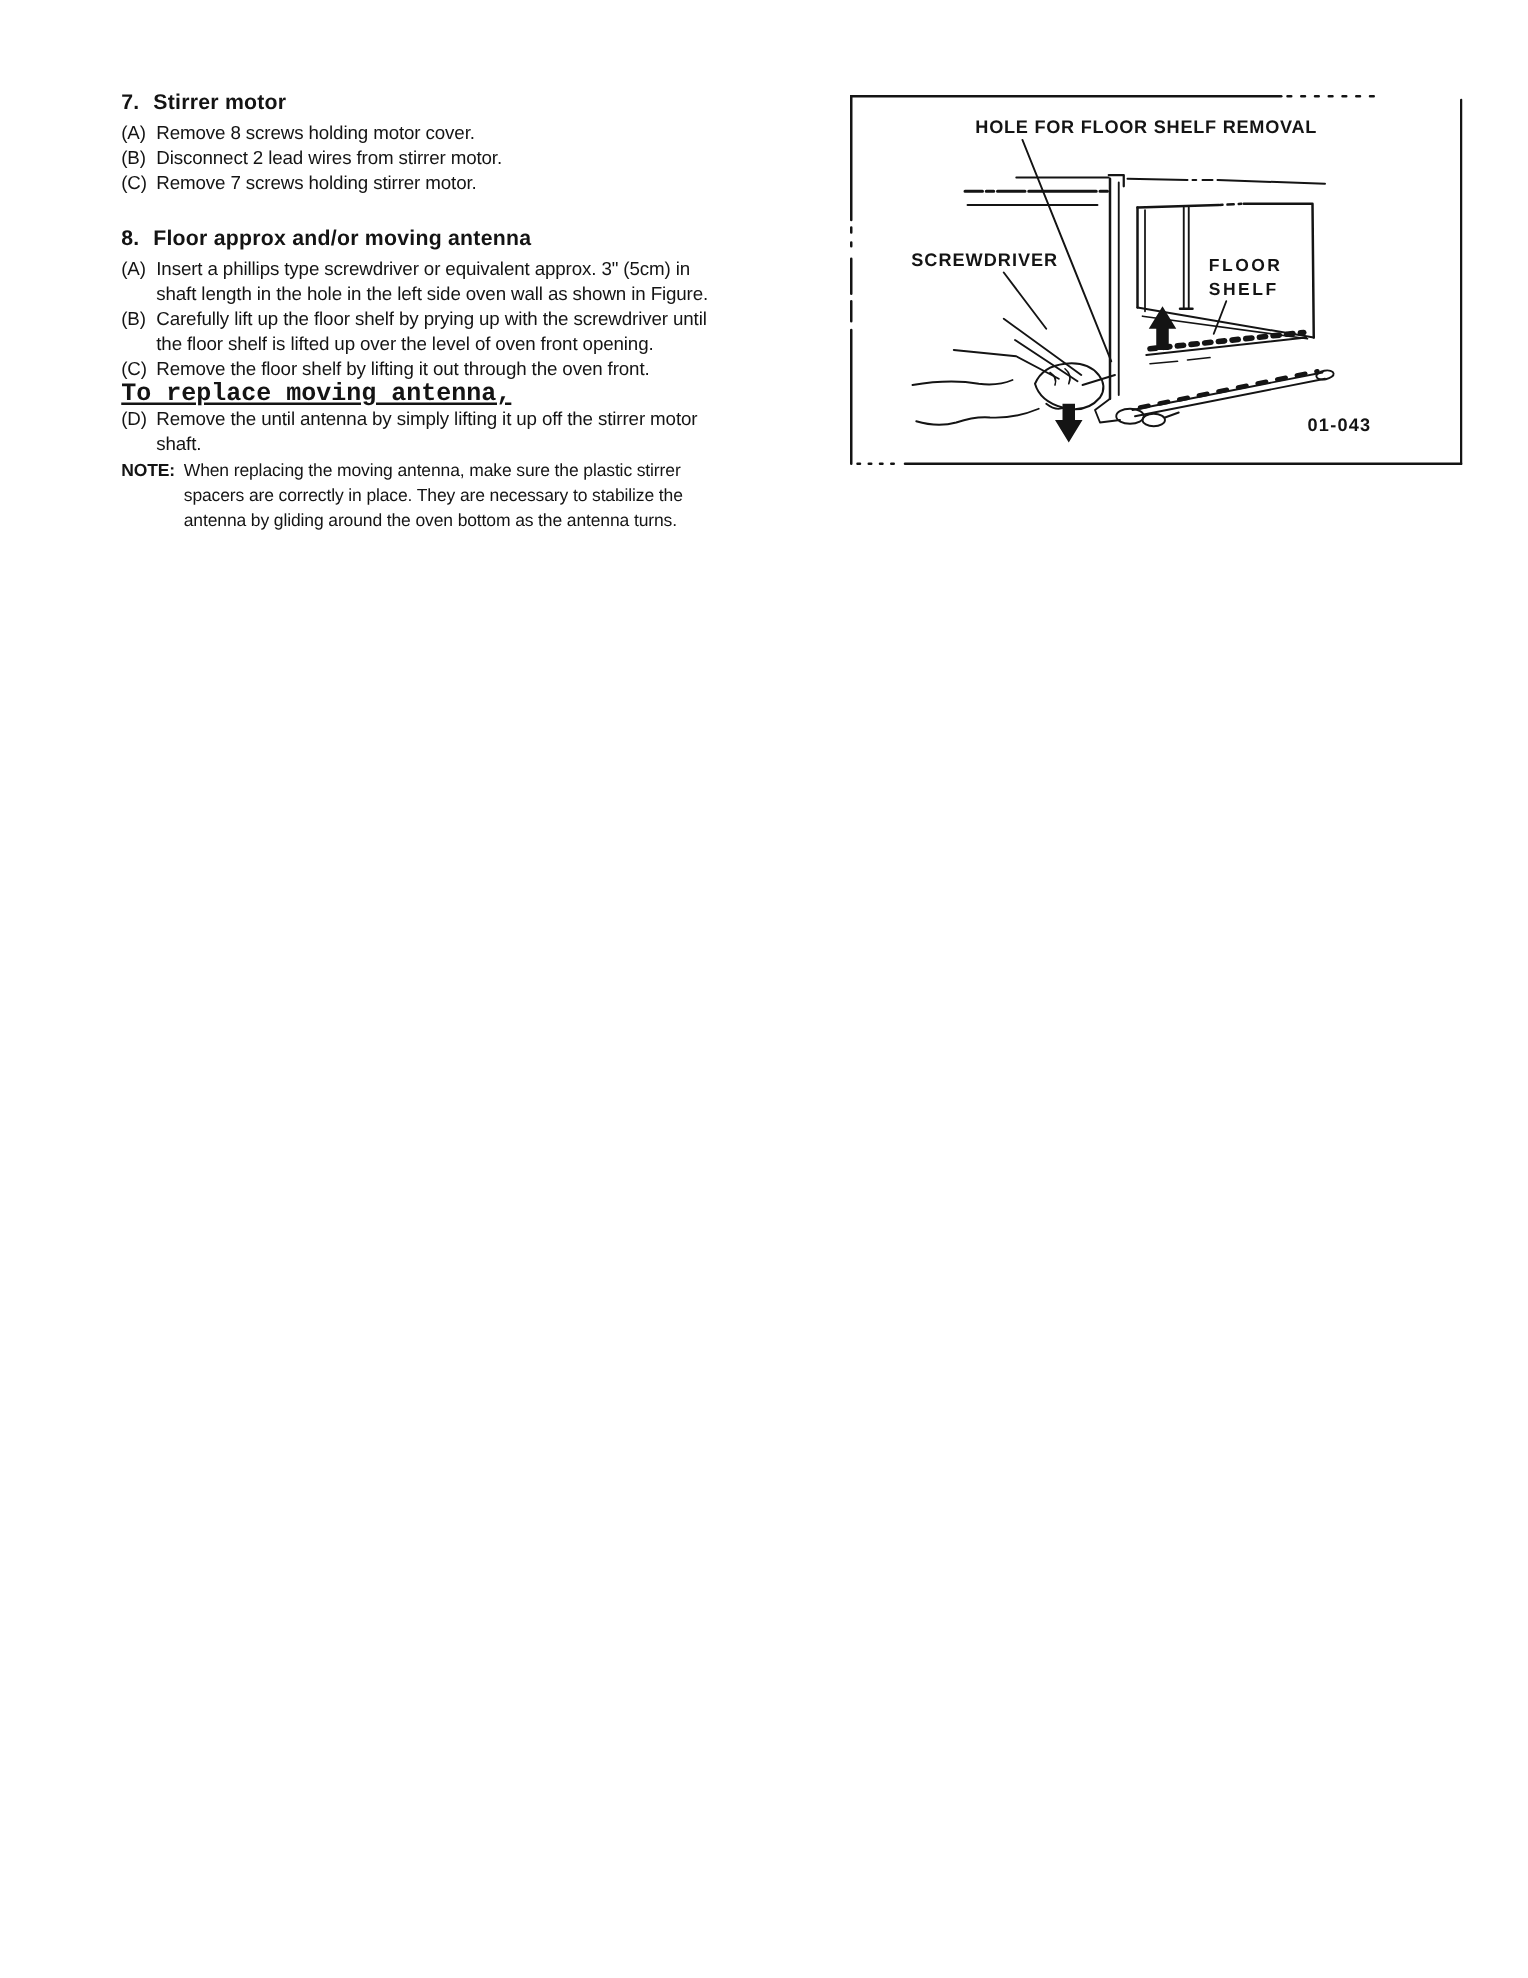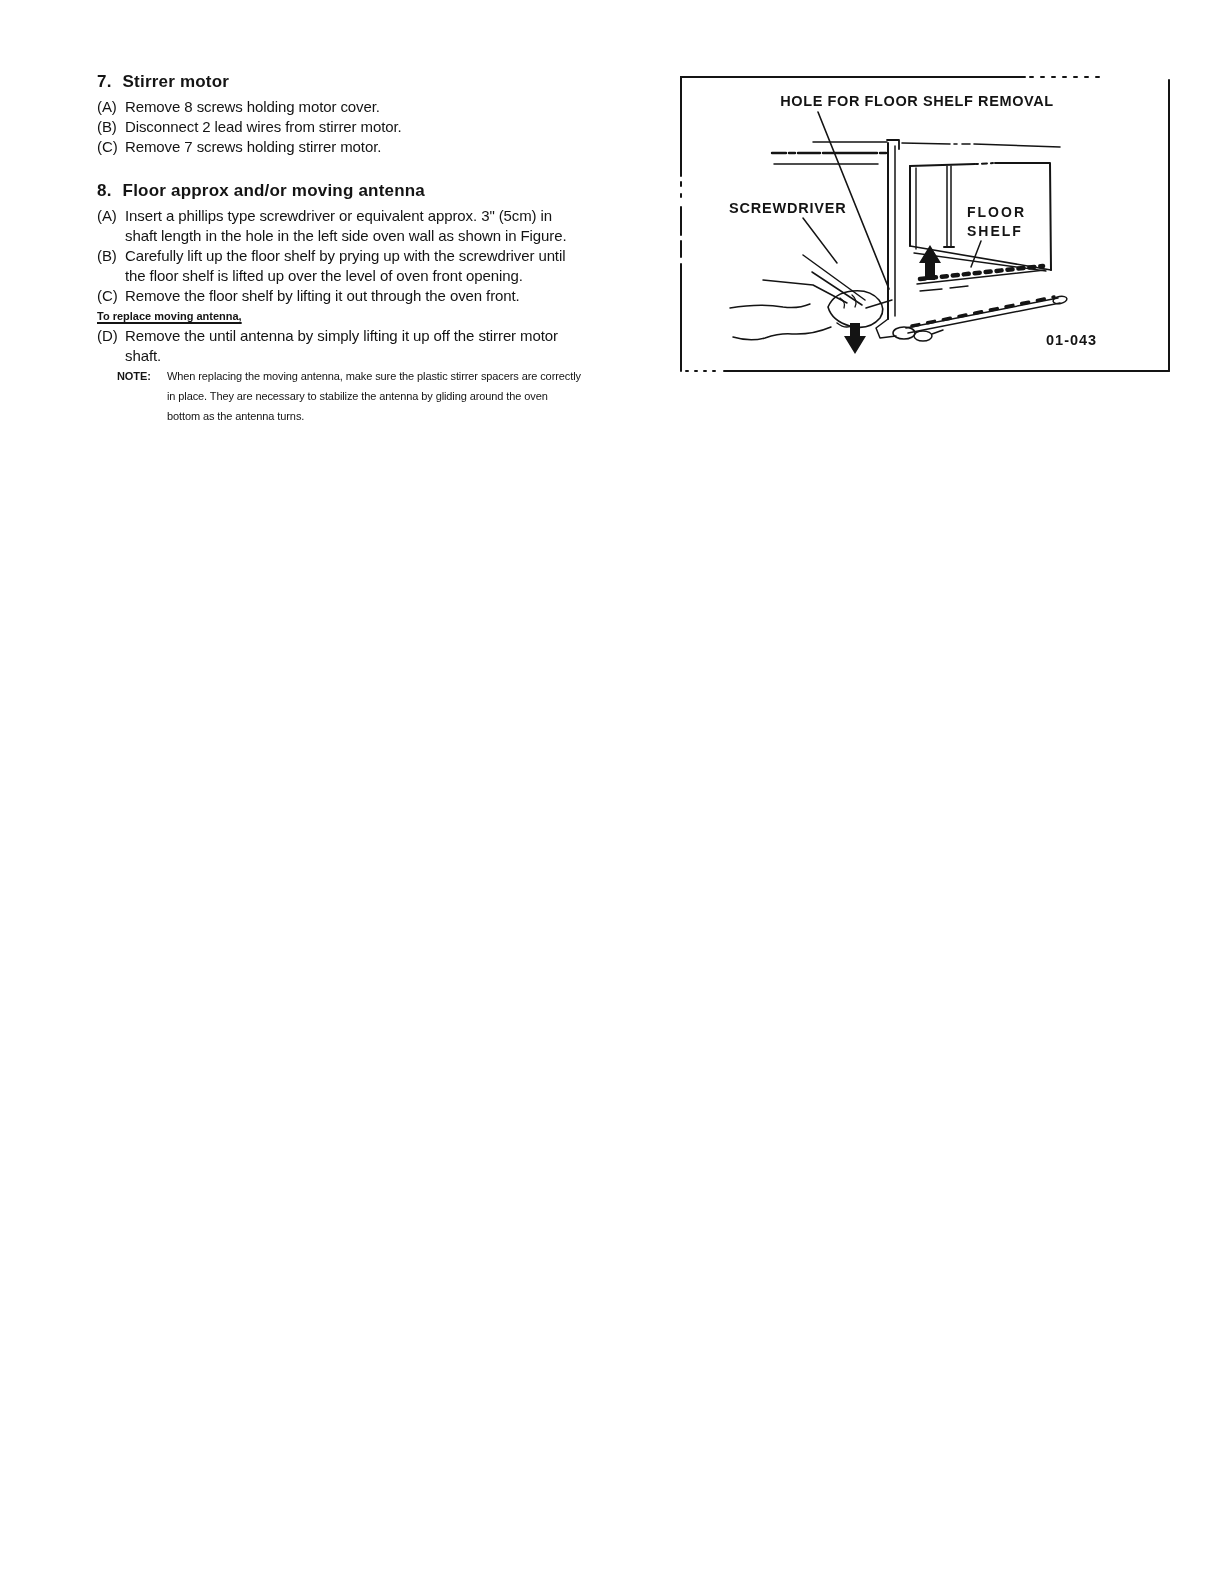--- a/index.html
+++ b/index.html
@@ -12,23 +12,23 @@
   }
   .page { position:absolute; inset:0; background:#fff; }
 
   
   .text-col { position:absolute; left:97px; top:72px; width:486px; }
   .sec-head { display:flex; gap:11px; font-size:17px; font-weight:700; letter-spacing:.2px; margin-bottom:5px; }
   .sec { margin-bottom:24px; }
   .item { display:flex; font-size:15px; line-height:20px; letter-spacing:-.1px; }
   .item .lbl { flex:0 0 28px; }
   .item .txt { flex:1; }
-  .subhead { font-size:11px; line-height:20px; font-weight:700;
-             text-decoration:underline; text-decoration-thickness:1.5px; text-underline-offset:2px; }
-  .note { display:flex; font-size:11px; line-height:20px; letter-spacing:-.1px;margin-left:20px; }
+  .subhead { font-size:20px; line-height:20px; font-weight:700;
+             text-decoration:underline; text-decoration-thickness:1.5px; text-underline-offset:2px;font-family:Liberation Mono, monospace; }
+  .note { display:flex; font-size:14px; line-height:20px; letter-spacing:-.1px; }
   .note .lbl { flex:0 0 50px; font-weight:700; }
   .note .txt { flex:1; }
 
   
   .figure { position:absolute; left:650px; top:76px; width:490px; height:296px;margin-left:30px; }
   .figure svg { display:block; }
   .ink { stroke:#141414; fill:none; stroke-linecap:round; stroke-linejoin:round; }
   .fill-ink { fill:#141414; stroke:none; }
   text.fig-label { font-family:"Liberation Sans", sans-serif; fill:#141414; stroke:none; font-weight:600; }
 

